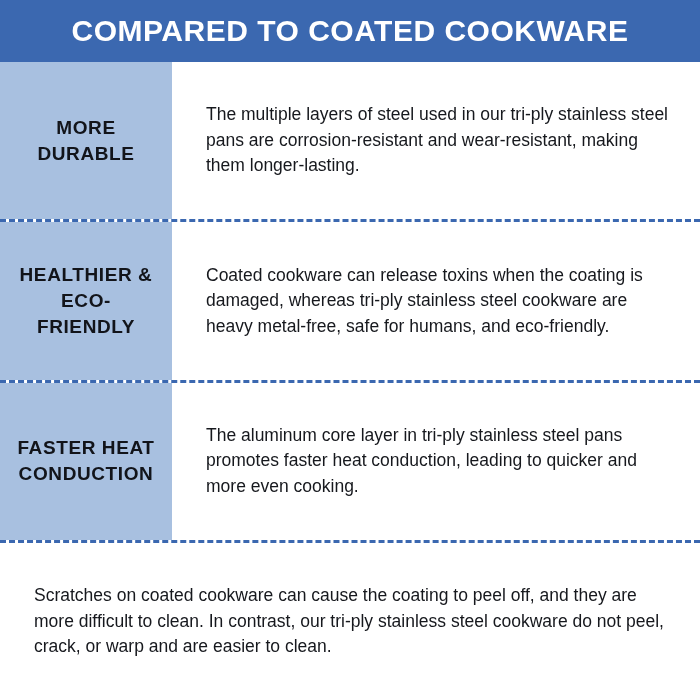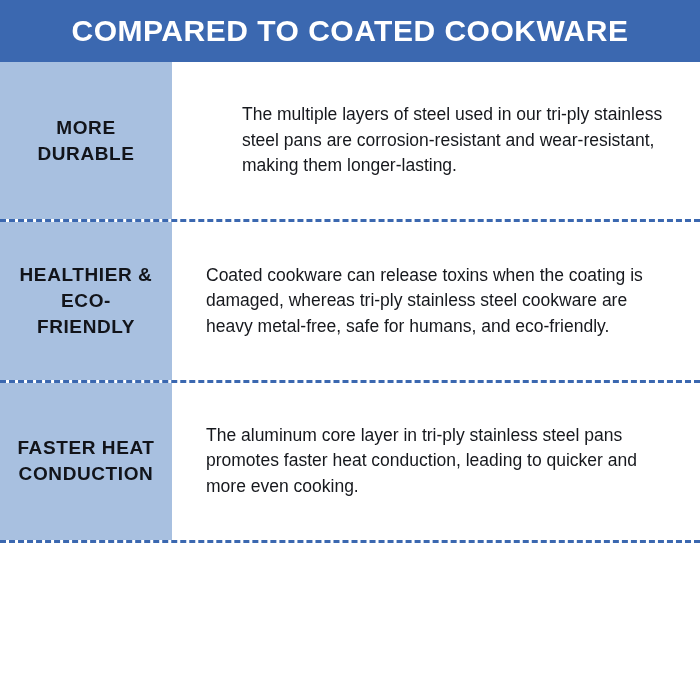--- a/index.html
+++ b/index.html
@@ -79,21 +79,21 @@
     display: flex;
     align-items: center;
     padding: 10px 26px 10px 34px;
     box-sizing: border-box;
   }
   .body-text {
     font-size: 17.5px;
     color: #16181d;
     line-height: 1.46;
   }
-  .row-1 .body-cell { padding-left: 34px; margin-left: 36px; }
+  .row-1 .body-cell { padding-left: 34px; }
 </style>
 </head>
 <body>
 
 <div class="infographic">
 
   <div class="header">
     <div class="header-title">COMPARED TO COATED COOKWARE</div>
   </div>
 
@@ -123,16 +123,19 @@
       <div class="label-cell">
         <div class="label-text">FASTER HEAT
 CONDUCTION</div>
       </div>
       <div class="body-cell">
         <div class="body-text">The aluminum core layer in tri-ply stainless steel pans promotes faster heat conduction, leading to quicker and more even cooking.</div>
       </div>
     </div>
 
     <div class="row row-sep">
+      <div class="body-cell">
+        <div class="body-text">Scratches on  coated cookware can cause the coating to peel off, and they are more difficult to clean. In contrast, our tri-ply stainless steel cookware do not peel, crack, or warp and are easier to clean.</div>
+      </div>
     </div>
 
   </div>
 </div>
 
 </body></html>

